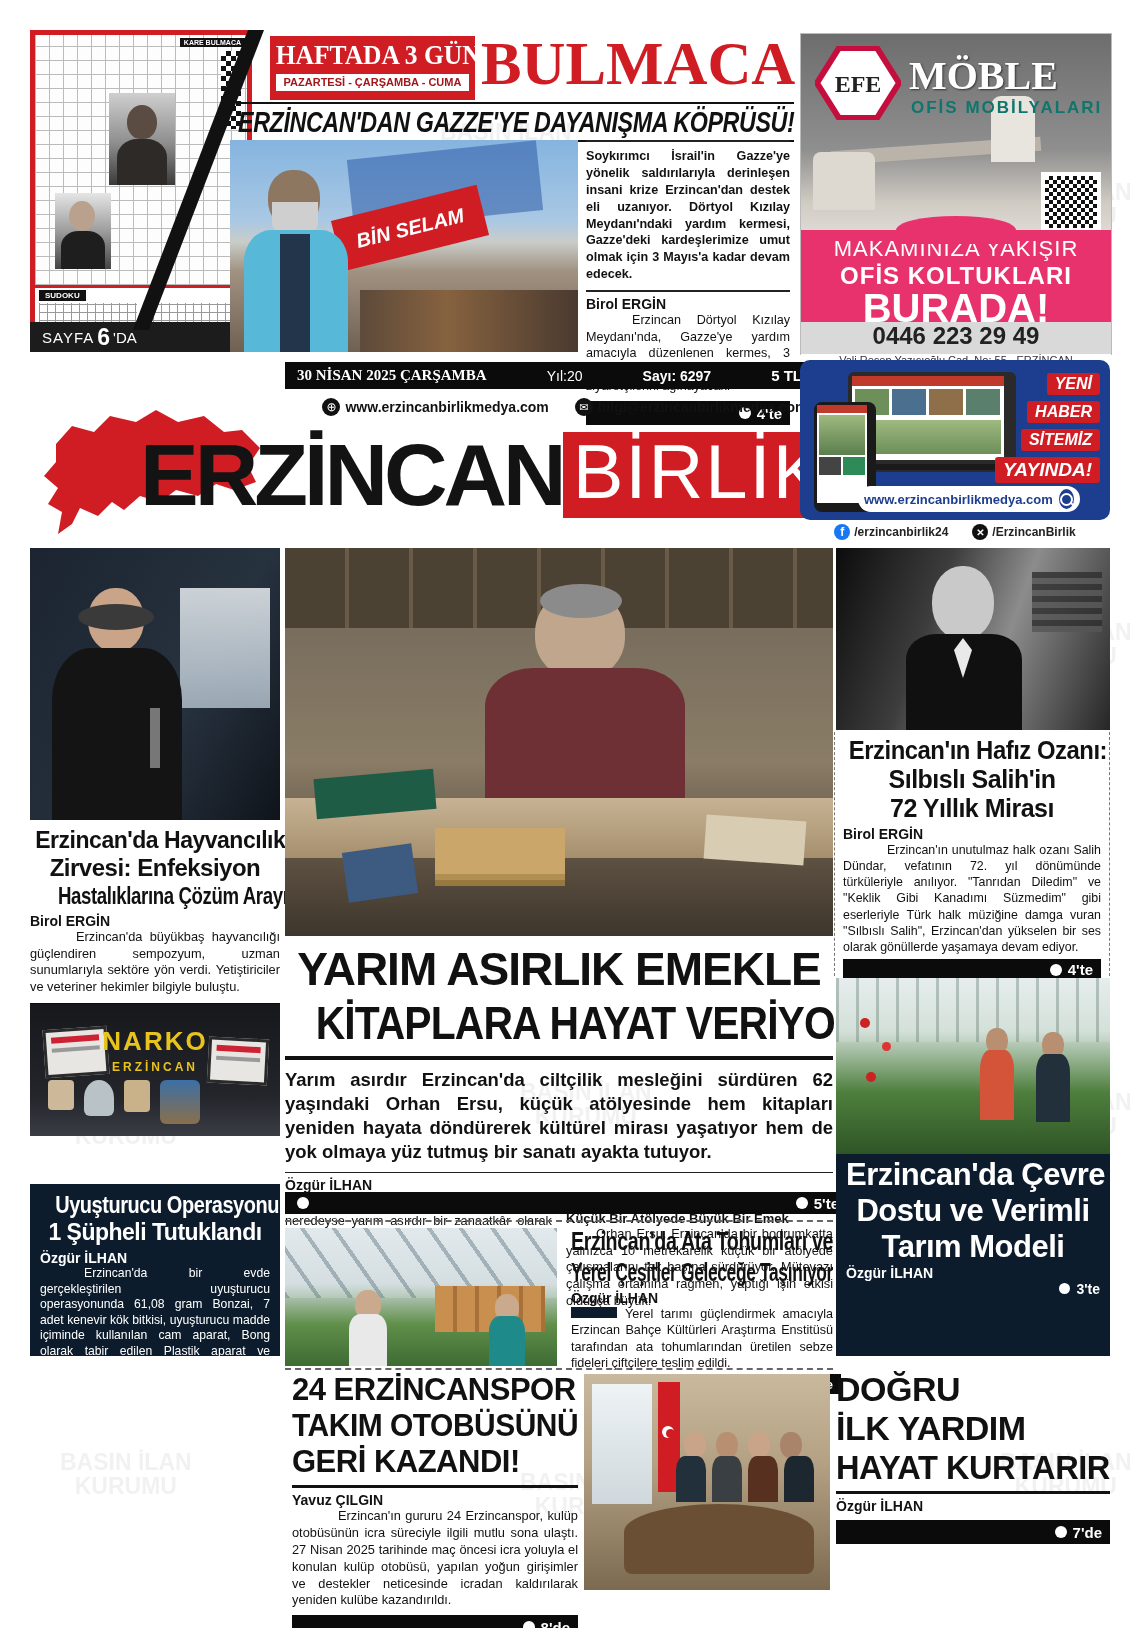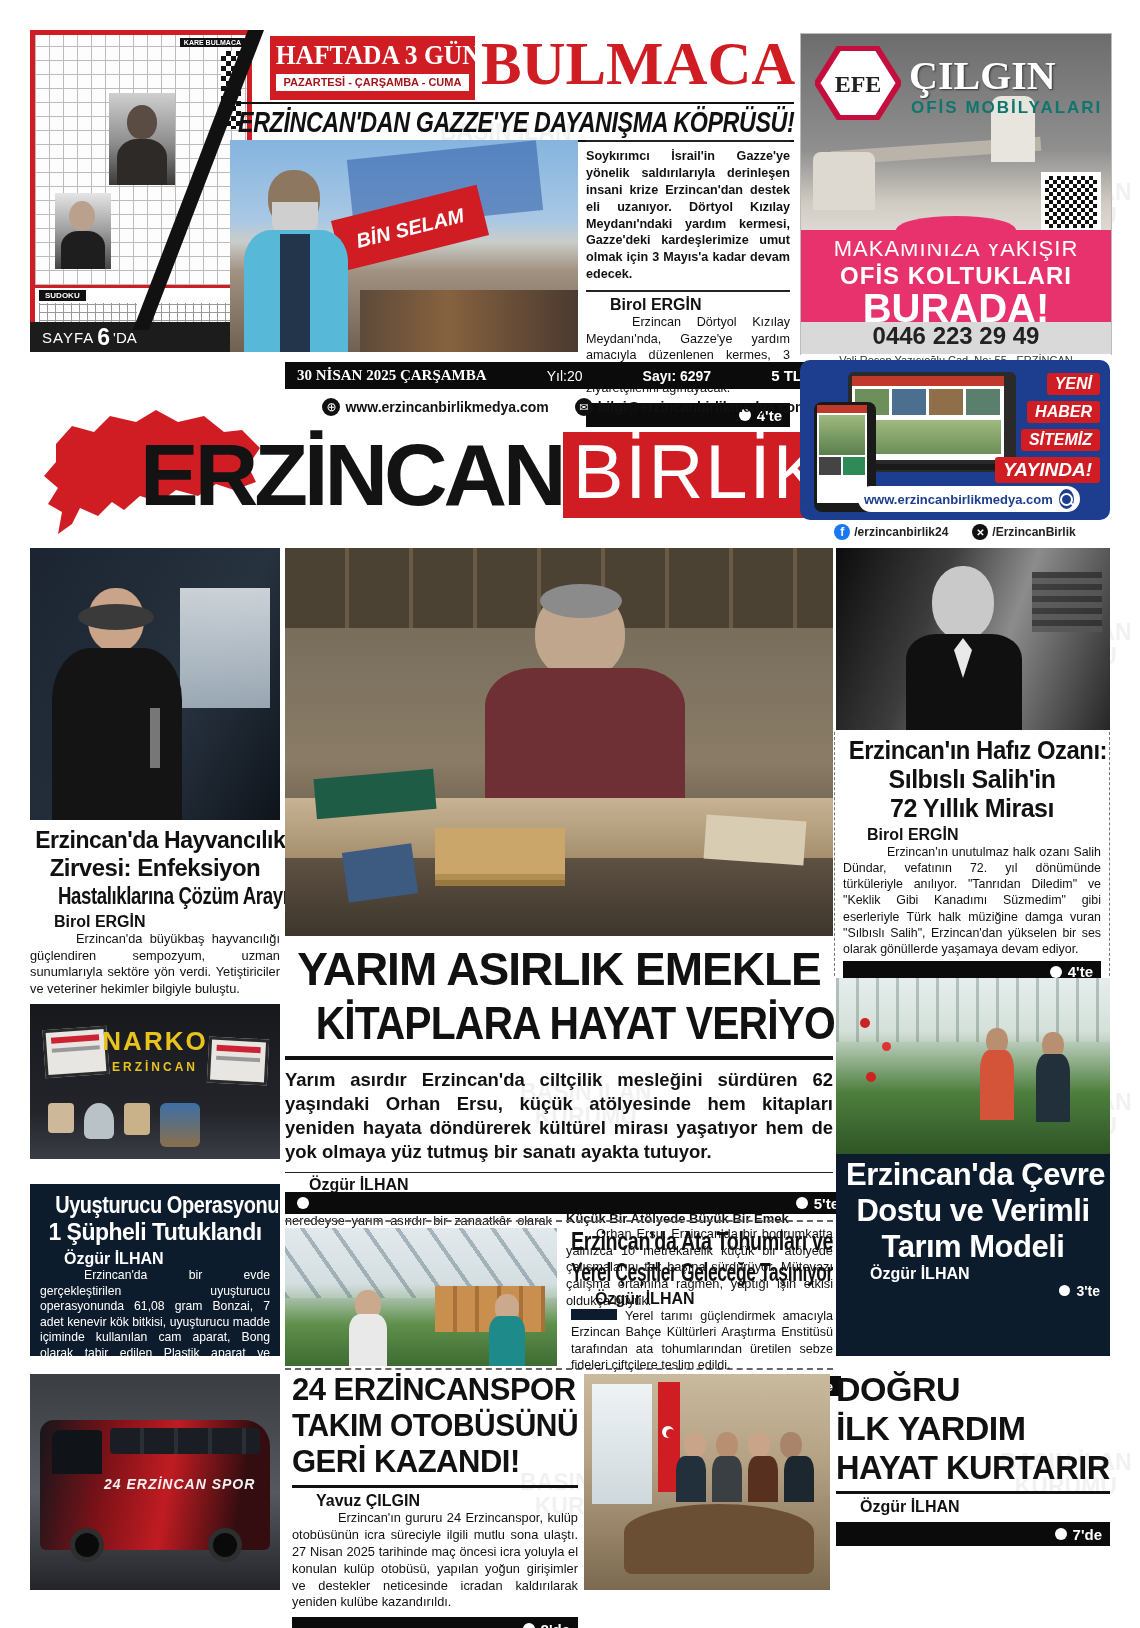--- a/index.html
+++ b/index.html
@@ -5,21 +5,21 @@
   html,body{margin:0;padding:0;background:#e8e8e8;}
   .page{position:relative;width:1140px;height:1628px;background:#fff;margin:0 auto;
         font-family:"Liberation Sans",sans-serif;color:#111;overflow:hidden;}
   .abs{position:absolute;}
   .ph{position:absolute;overflow:hidden;}
   .fit{display:block;white-space:nowrap;}
   .just{text-align:justify;}
   .bar{background:#0b0b0b;color:#fff;display:flex;align-items:center;}
   .wdot{display:inline-block;width:12px;height:12px;background:#fff;border-radius:50%;margin:0 6px;flex:0 0 auto;}
   .pageref{font-weight:bold;font-size:15px;justify-content:flex-end;padding-right:8px;}
-  .byline{font-weight:bold;font-size:16px;margin-left:24px;}
+  .byline{font-weight:bold;font-size:14px;}
   .lead:before{content:"";display:inline-block;width:46px;height:11px;background:#0d1c2c;margin-right:8px;}
   .hl{font-weight:bold;letter-spacing:-0.5px;}
   .navycard{background:#0d1c2c;color:#fff;}
   .wm{position:absolute;color:#9a9a9a;opacity:.13;font-weight:bold;font-size:23px;line-height:1.05;
       text-align:center;white-space:pre-line;pointer-events:none;}
   .chip{background:#d01d24;color:#fff;font-weight:bold;font-style:italic;border-radius:3px;
         padding:2px 8px;margin:3px 0;display:inline-block;}
   .mag{display:inline-block;width:9px;height:9px;border:2px solid #fff;border-radius:50%;position:relative;}
   .mag:after{content:"";position:absolute;width:6px;height:2px;background:#fff;transform:rotate(45deg);right:-5px;bottom:-2px;}
   .grid{background:
@@ -137,21 +137,21 @@
       <div class="abs" style="left:12px;top:118px;width:62px;height:58px;background:#ddd8d0;border-radius:8px 8px 0 0;"></div>
       <div class="abs" style="left:190px;top:62px;width:44px;height:66px;background:#e8e5df;border-radius:10px 10px 0 0;"></div>
       <div class="abs qr" style="right:10px;bottom:12px;width:52px;height:52px;"></div>
     </div>
     <div class="abs" style="left:14px;top:12px;width:86px;height:74px;">
       <svg width="86" height="74" viewBox="0 0 86 74">
         <polygon points="24,2 62,2 84,37 62,72 24,72 2,37" fill="#fff" stroke="#c40f3e" stroke-width="6"></polygon>
         <text x="43" y="46" text-anchor="middle" font-family="Liberation Serif,serif" font-size="24" font-weight="bold" fill="#222">EFE</text>
       </svg>
     </div>
-    <span class="fit serif" style="position:absolute;left:108px;top:18px;width:190px;color:#fff;font-weight:bold;font-size:40px;text-shadow:1px 1px 2px #333;">ÇILGIN</span>
+    <span class="fit serif" style="position:absolute;left:108px;top:18px;width:190px;color:#fff;font-weight:bold;font-size:40px;text-shadow:1px 1px 2px #333;">MÖBLE</span>
     <span class="fit" style="position:absolute;left:110px;top:64px;width:188px;color:#0f766e;font-weight:bold;font-size:17px;letter-spacing:2px;">OFİS MOBİLYALARI</span>
     <div class="abs" style="left:0;top:196px;width:310px;height:92px;background:#e8326d;">
       <div class="abs" style="left:95px;top:-14px;width:120px;height:28px;background:#e8326d;border-radius:50% 50% 0 0;"></div>
       <div style="text-align:center;padding-top:6px;">
         <span class="fit" style="color:#fff;font-size:22px;letter-spacing:1px;">MAKAMINIZA YAKIŞIR</span>
         <span class="fit" style="color:#fff;font-weight:bold;font-size:24px;letter-spacing:1px;">OFİS KOLTUKLARI</span>
         <span class="fit" style="color:#fff;font-weight:bold;font-size:40px;margin-top:-4px;">BURADA!</span>
       </div>
     </div>
     <div class="abs" style="left:0;top:288px;width:310px;height:32px;background:#d9d9d9;text-align:center;">
@@ -246,21 +246,21 @@
     <span class="fit hl" style="font-size:24px;">Zirvesi: Enfeksiyon</span>
     <span class="fit hl" style="font-size: 24px; transform-origin: 50% 50%; transform: scaleX(0.776398);">Hastalıklarına Çözüm Arayışı!</span>
     <div class="byline" style="text-align:left;margin-top:3px;">Birol ERGİN</div>
     <div class="just" style="font-size:12.8px;line-height:1.3;text-indent:46px;">Erzincan'da büyükbaş hayvancılığı güçlendiren sempozyum, uzman sunumlarıyla sektöre yön verdi. Yetiştiriciler ve veteriner hekimler bilgiyle buluştu.</div>
     <div class="bar pageref" style="height:26px;margin-top:7px;">
       <span class="wdot"></span>
       <span>5'te</span>
     </div>
   </div>
 
-  <div class="ph" style="left:30px;top:1004px;width:250px;height:155px;background:linear-gradient(#17181c 0%,#23252b 70%,#3a3d44 100%);">
+  <div class="ph" style="left:30px;top:1004px;width:250px;height:132px;background:linear-gradient(#17181c 0%,#23252b 70%,#3a3d44 100%);">
     <div class="abs" style="left:14px;top:24px;width:58px;height:42px;background:#e8e6e2;border:3px solid #2a2a2a;transform:rotate(-4deg);">
       <div style="margin:5px;height:6px;background:#c23;"></div>
         <div style="margin:5px;height:4px;background:#999;"></div>
     </div>
     <div class="abs" style="right:12px;top:34px;width:54px;height:40px;background:#e8e6e2;border:3px solid #2a2a2a;transform:rotate(3deg);">
       <div style="margin:5px;height:6px;background:#c23;"></div>
         <div style="margin:5px;height:4px;background:#999;"></div>
     </div>
     <div class="abs" style="left:0;top:22px;width:250px;text-align:center;">
       <span style="color:#e8c31e;font-weight:bold;font-size:26px;letter-spacing:2px;">NARKO</span><br>
@@ -382,29 +382,20 @@
   <div class="abs navycard" style="left:836px;top:1154px;width:274px;height:202px;padding:3px 10px;box-sizing:border-box;text-align:center;">
     <span class="fit hl" style="font-size:31px;">Erzincan'da Çevre</span>
     <span class="fit hl" style="font-size:31px;">Dostu ve Verimli</span>
     <span class="fit hl" style="font-size:31px;">Tarım Modeli</span>
     <div class="byline" style="text-align:left;">Özgür İLHAN</div>
     <div style="text-align:right;font-weight:bold;font-size:14px;">
       <span class="wdot" style="width:11px;height:11px;"></span><span>3'te</span>
     </div>
   </div>
 
-  <div class="ph" style="left:30px;top:1374px;width:250px;height:216px;background:linear-gradient(#3a3d42 0%,#55585e 55%,#23252a 100%);">
-    <div class="abs" style="left:10px;top:46px;width:230px;height:130px;border-radius:14px 26px 6px 6px;background:linear-gradient(100deg,#15161a 0%,#7e1218 30%,#c01c22 55%,#340d10 85%);">
-      <div class="abs" style="left:12px;top:10px;width:50px;height:44px;background:#101317;border-radius:8px 4px 0 0;"></div>
-      <div class="abs" style="left:70px;top:8px;width:150px;height:26px;background:repeating-linear-gradient(90deg,#1a1e24 0 30px,#2a2f36 30px 34px);border-radius:4px;"></div>
-      <span style="position:absolute;left:64px;top:56px;color:#f2f2f2;font-weight:bold;font-style:italic;font-size:14px;letter-spacing:1px;">24 ERZİNCAN SPOR</span>
-      <div class="abs" style="left:30px;bottom:-12px;width:34px;height:34px;border-radius:50%;background:#0a0a0a;border:5px solid #2e2e2e;box-sizing:border-box;"></div>
-      <div class="abs" style="left:168px;bottom:-12px;width:34px;height:34px;border-radius:50%;background:#0a0a0a;border:5px solid #2e2e2e;box-sizing:border-box;"></div>
-    </div>
-  </div>
 
   <div class="abs" style="left:292px;top:1372px;width:286px;">
     <span class="fit hl" style="font-size:31px;">24 ERZİNCANSPOR</span>
     <span class="fit hl" style="font-size: 31px; transform-origin: 0px 50%; transform: scaleX(0.966216);">TAKIM OTOBÜSÜNÜ</span>
     <span class="fit hl" style="font-size:31px;">GERİ KAZANDI!</span>
     <div style="height:3px;background:#111;margin:5px 0 4px 0;"></div>
     <div class="byline">Yavuz ÇILGIN</div>
     <div class="just" style="font-size:12.8px;line-height:1.32;text-indent:46px;">Erzincan'ın gururu 24 Erzincanspor, kulüp otobüsünün icra süreciyle ilgili mutlu sona ulaştı. 27 Nisan 2025 tarihinde maç öncesi icra yoluyla el konulan kulüp otobüsü, yapılan yoğun girişimler ve destekler neticesinde icradan kaldırılarak yeniden kulübe kazandırıldı.</div>
     <div class="bar pageref" style="height:24px;margin-top:6px;">
       <span class="wdot"></span>

